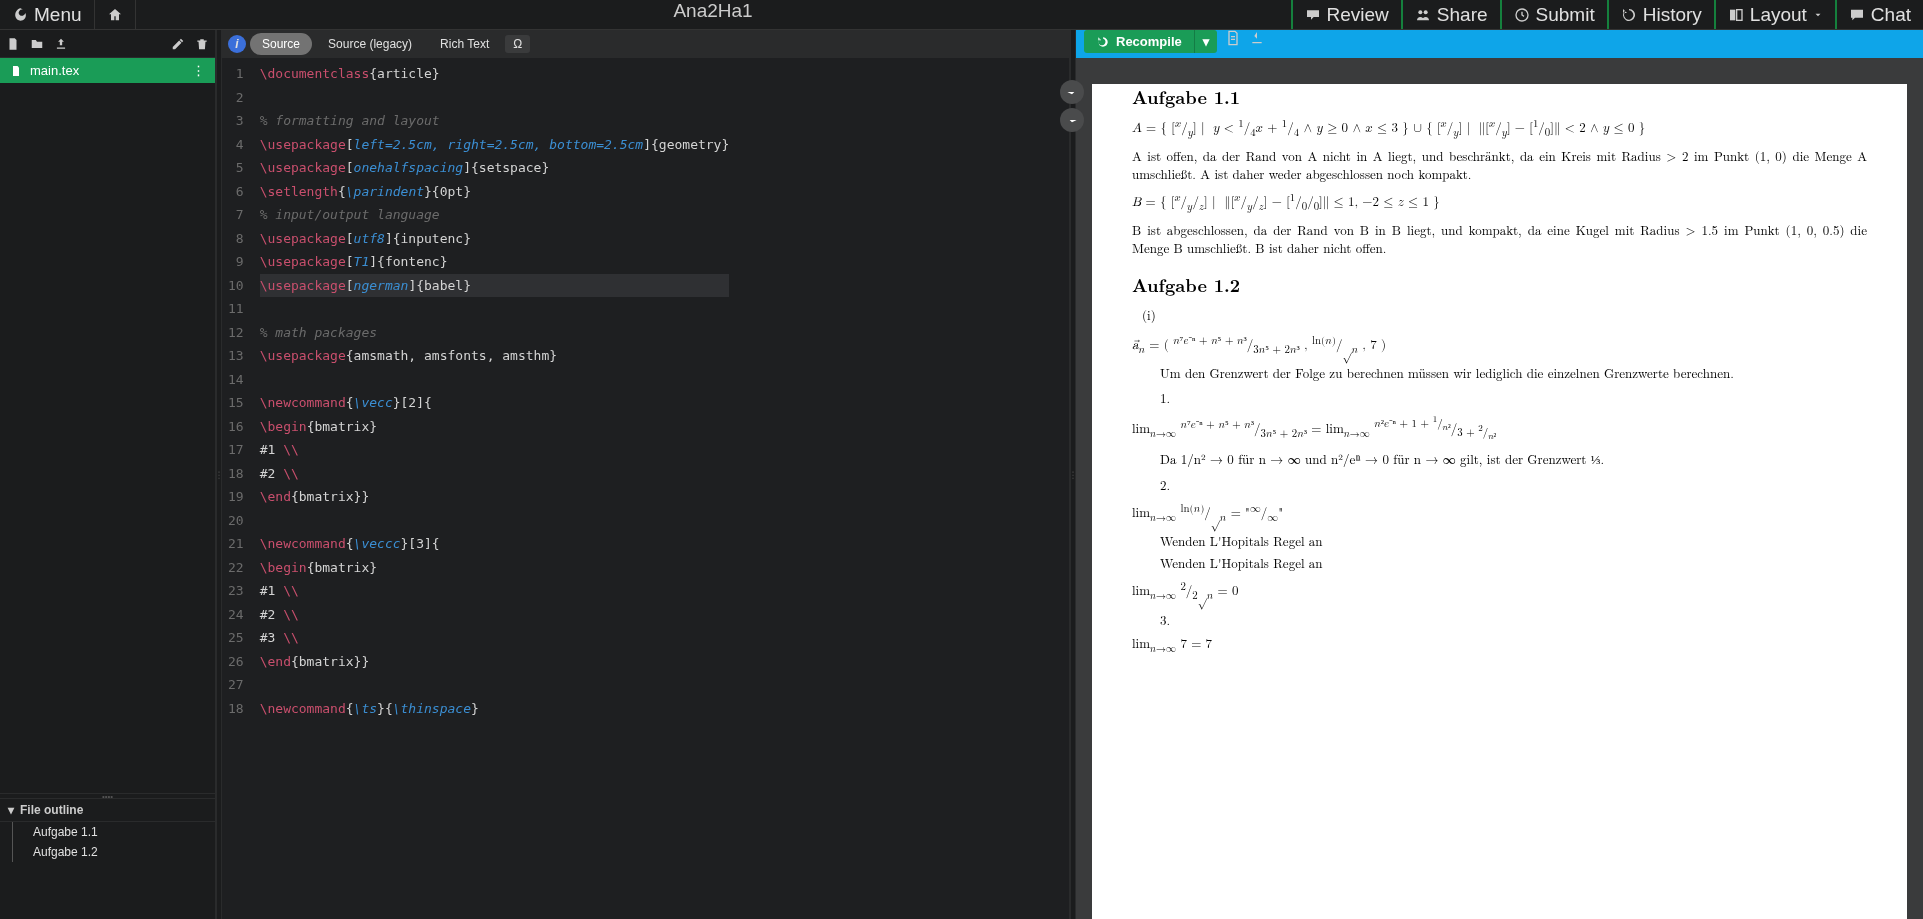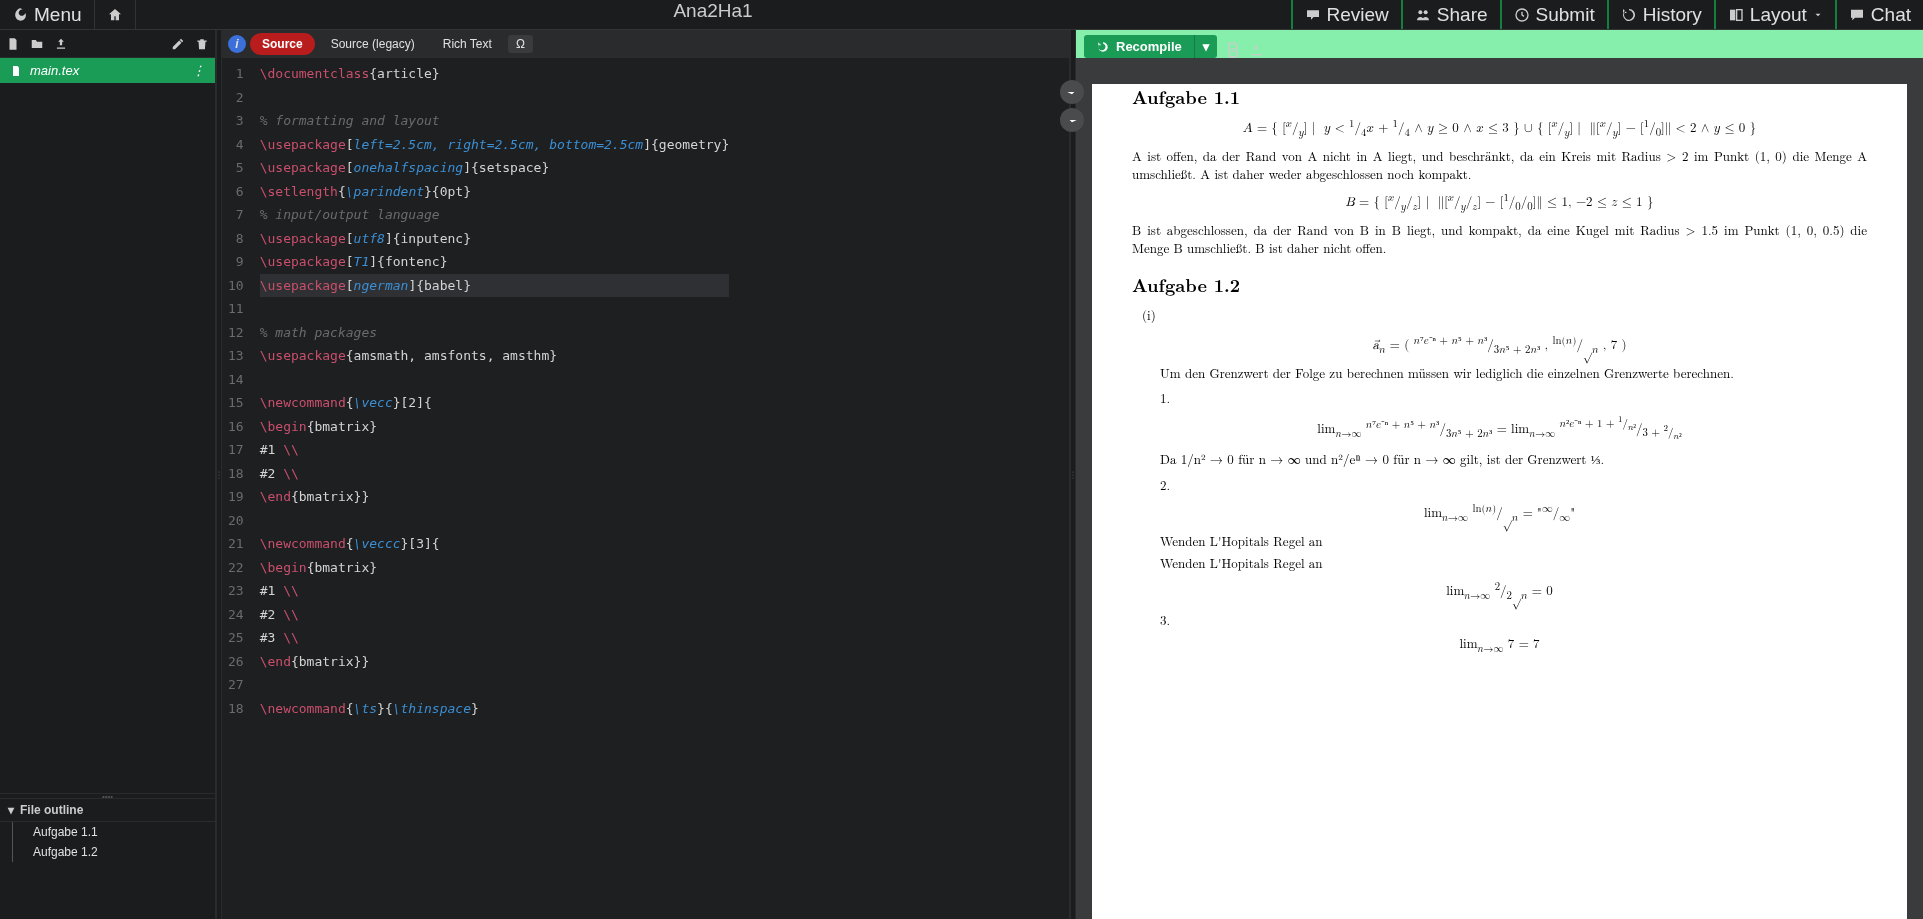--- a/index.html
+++ b/index.html
@@ -58,21 +58,21 @@
 .file-toolbar {
   display: flex;
   align-items: center;
   height: 28px;
   padding: 0 6px;
   gap: 10px;
   border-bottom: 1px solid #2a2b2c;
 }
 .file-toolbar .spacer { flex: 1; }
 .file-toolbar-icon { width: 14px; height: 14px; fill: #ccc; cursor: pointer; }
-.file-tree { flex: 1; overflow: auto; font-style: italic; }
+.file-tree { flex: 1; overflow: auto; }
 .file-item {
   display: flex;
   align-items: center;
   gap: 8px;
   padding: 5px 10px;
   background: #1a9c57;
   color: #fff;
   font-size: 13px;
 }
 .file-item-menu { margin-left: auto; cursor: pointer; }
@@ -127,21 +127,21 @@
   font-size: 12px;
 }
 .editor-tab {
   padding: 4px 12px;
   border-radius: 12px;
   cursor: pointer;
 }
 .editor-tab.info {
   width: 18px; height: 18px; border-radius: 50%; background: #3b6fda; display:flex;align-items:center;justify-content:center;padding:0;font-weight:bold;font-style:italic;
 }
-.editor-tab.active { background: #b91c1c; color: #fff; font-weight: bold; }
+.editor-tab.active { background: #737373; color: #fff; font-weight: normal; }
 .editor-tab.omega {
   background: #3a3b3c;
   border-radius: 3px;
   padding: 2px 8px;
 }
 .code-area {
   flex: 1;
   display: flex;
   overflow: auto;
   background: #1e1f21;
@@ -203,23 +203,23 @@
 .mid-arrow-btn svg { fill: #fff; width: 14px; height: 14px; }
 
 .preview {
   flex: 1;
   display: flex;
   flex-direction: column;
   min-width: 0;
 }
 .preview-toolbar {
   display: flex;
-  align-items: flex-end;
+  align-items: flex-start;
   height: 28px;
-  background: #86efac;
+  background: #0ea5e9;
   gap: 8px;
   padding: 0 8px;
 }
 .recompile-btn {
   background: #1a9c57;
   color: #fff;
   border-radius: 3px;
   display: flex;
   align-items: stretch;
   font-size: 13px;
@@ -250,21 +250,20 @@
 .pdf-content {
   background: #fff;
   color: #000;
   font-family: "Latin Modern Roman", "Cambria", "Georgia", serif;
   padding: 0 40px 20px;
   font-size: 13px;
   min-height: 100%;
 }
 .pdf-h { font-weight: bold; font-size: 18px; margin: 14px 0 8px; }
 .pdf-math {
-  text-align: center;
   font-family: "Cambria Math", "Latin Modern Math", serif;
   margin: 8px 0;
   font-size: 13px;
 }
 .pdf-p { text-align: justify; margin: 4px 0; line-height: 1.4; }
 .pdf-subitem { margin-left: 28px; }
 .small { font-size: 10px; }
 .pdf-num { margin: 6px 0 2px 28px; }
 </style>
 </head>

